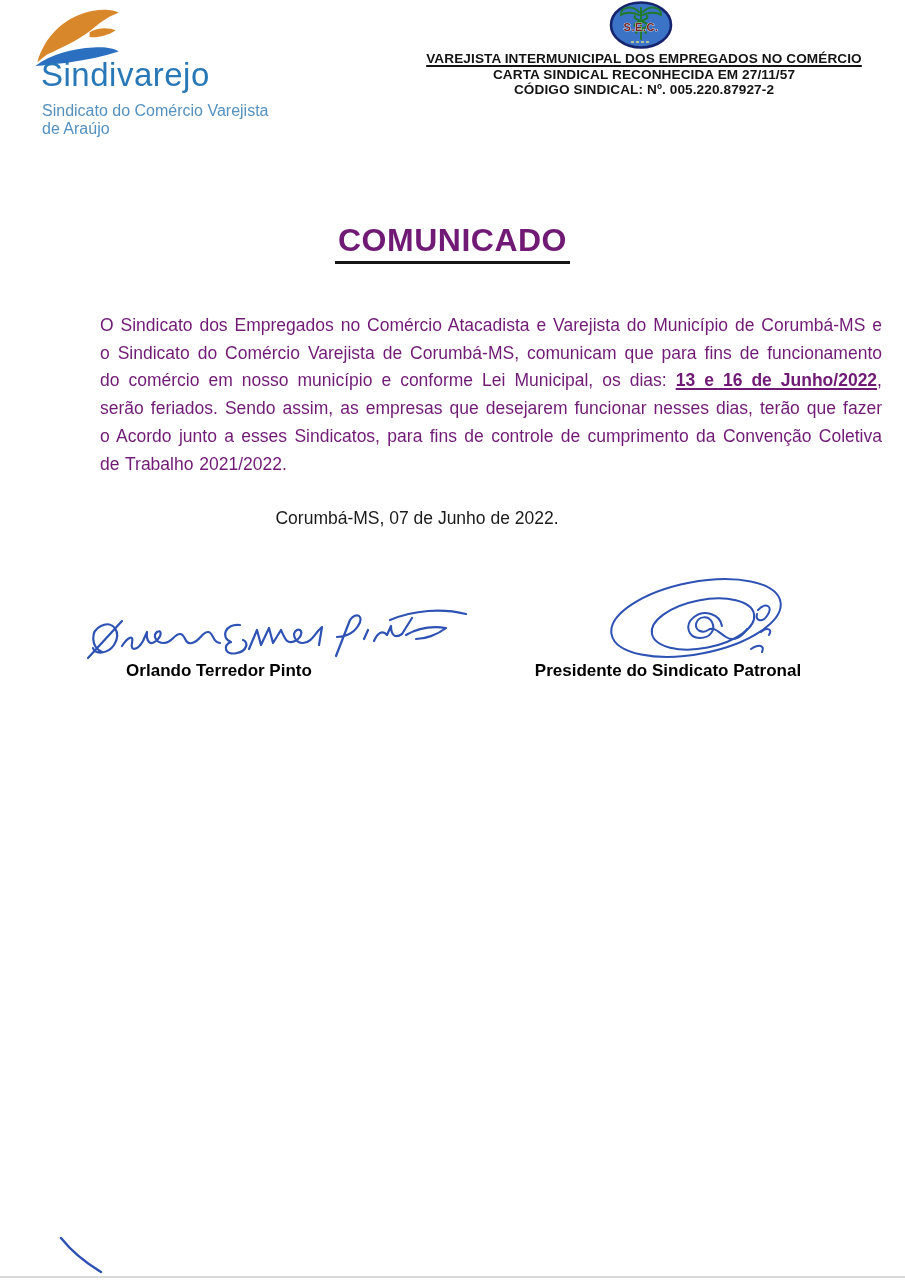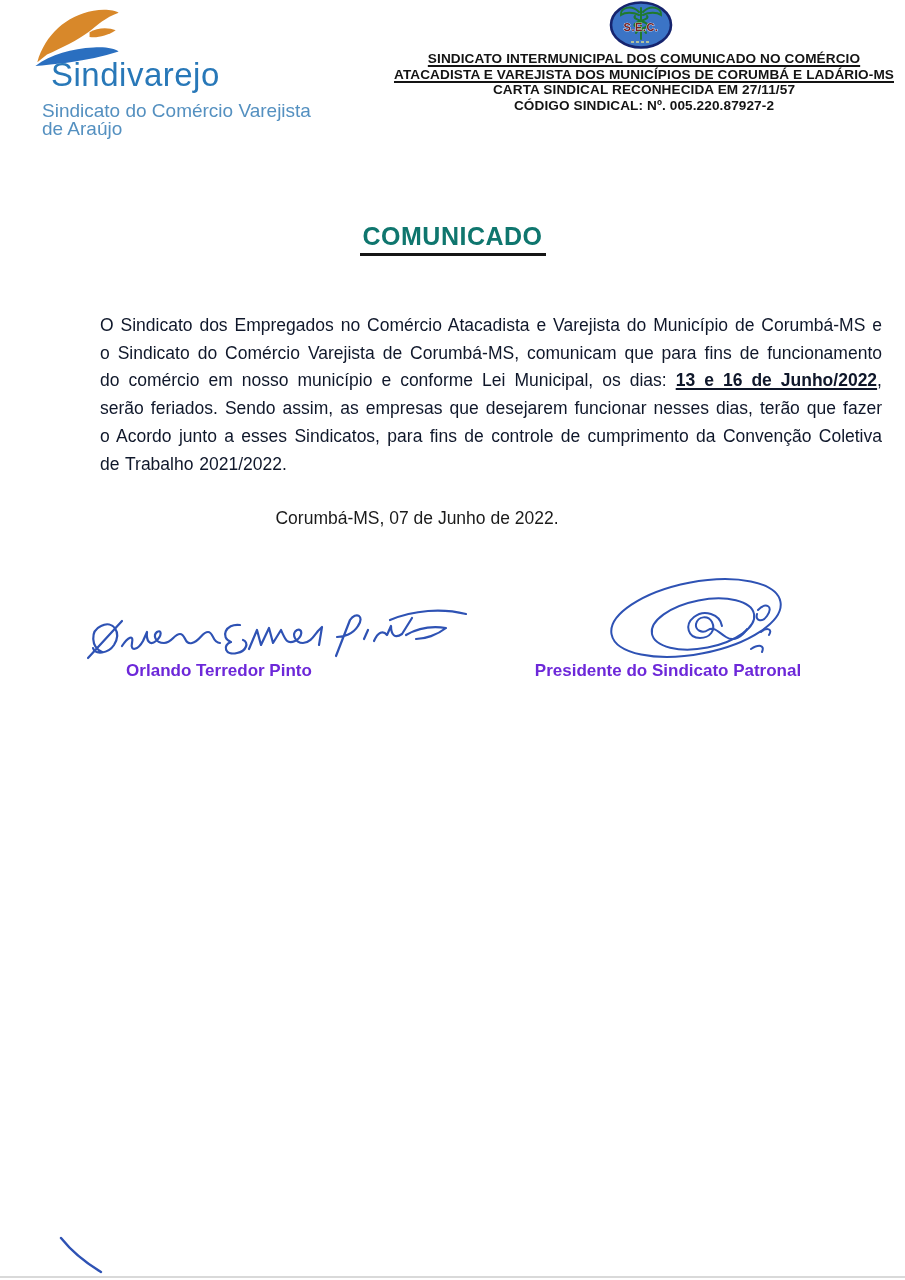--- a/index.html
+++ b/index.html
@@ -5,59 +5,59 @@
   * { margin:0; padding:0; box-sizing:border-box; }
   html,body { background:#e8e8e8; }
   .page {
     position:relative; width:905px; height:1280px; background:#ffffff;
     font-family:"Liberation Sans", sans-serif; color:#1b1b1b; overflow:hidden;
     margin:0 auto;
   }
   
   .logo-swoosh { position:absolute; left:33px; top:6px; width:88px; height:60px; }
   .logo-wordmark {
-    position:absolute; left:51px; top:56px; font-size:33px; letter-spacing:.5px;
+    position:absolute; left:41px; top:56px; font-size:33px; letter-spacing:.5px;
     color:#2878b8; font-weight:400;
   }
   .logo-subtitle {
-    position:absolute; left:42px; top:102px; font-size:19px; line-height:18px;
+    position:absolute; left:42px; top:102px; font-size:16px; line-height:18px;
     color:#5490c0;
   }
   
   .emblem { position:absolute; left:609px; top:1px; width:64px; height:49px; }
   .letterhead {
     position:absolute; left:383px; top:51px; width:522px; text-align:center;
     font-weight:bold; font-size:13.6px; line-height:15.5px; color:#141414;
     letter-spacing:.1px;
   }
   .letterhead .lh-line.underlined {
     text-decoration:underline; text-decoration-thickness:1.5px; text-underline-offset:2px;
   }
   
   .title-wrap { position:absolute; left:0; top:222px; width:905px; text-align:center; }
   .doc-title {
-    display:inline-block; font-size:25px; font-weight:bold; letter-spacing:.5px;
-    border-bottom:3px solid #161616; padding:0 3px 2px 3px; color:#0f766e;
+    display:inline-block; font-size:32px; font-weight:bold; letter-spacing:.5px;
+    border-bottom:3px solid #161616; padding:0 3px 2px 3px; color:#701a75;
   }
   
   .body-par {
     position:absolute; left:100px; top:312px; width:782px;
-    font-size:17.5px; line-height:27.7px; text-align:justify; color:#0f172a;
+    font-size:17.5px; line-height:27.7px; text-align:justify; color:#701a75;
     word-spacing:1px;
   }
   .body-par .bu {
     font-weight:bold; text-decoration:underline; text-decoration-thickness:1.5px;
     text-underline-offset:2px;
   }
   
   .dateline { position:absolute; left:0; top:508px; width:834px; text-align:center; font-size:17.5px; }
   
   .sig-draw-left  { position:absolute; left:86px;  top:604px; width:394px; height:64px; }
   .sig-draw-right { position:absolute; left:606px; top:574px; width:198px; height:98px; }
-  .sig-text { position:absolute; top:660px; text-align:center; font-weight:bold; font-size:17px; line-height:22px; color:#6d28d9; }
+  .sig-text { position:absolute; top:660px; text-align:center; font-weight:bold; font-size:17px; line-height:22px; color:#000000; }
   .sig-text-left  { left:88px;  width:262px; }
   .sig-text-right { left:534px; width:268px; }
   
   .corner-mark { position:absolute; left:55px; top:1236px; width:60px; height:40px; }
   .bottom-edge { position:absolute; left:0; top:1276px; width:905px; height:2px; background:#d9d9d9; }
 </style>
 </head>
 <body>
 
 <div class="page">
@@ -82,22 +82,21 @@
       <path d="M30,11 C22,3 11,7 12,14 C16,11 24,11 30,14"></path>
       <path d="M34,11 C42,3 53,7 52,14 C48,11 40,11 34,14"></path>
       <path d="M26,15 C22,19 42,21 38,25 C34,29 28,28 27,32"></path>
       <path d="M38,15 C42,19 22,21 26,25 C30,29 36,28 37,32"></path>
     </g>
     <text x="32" y="30" text-anchor="middle" font-family="Liberation Sans, sans-serif" font-size="11" font-weight="bold" letter-spacing="0.5" fill="#7a2020" stroke="#ffffff" stroke-width="0.7" paint-order="stroke">S.E.C.</text>
     <path d="M22,41 L42,41" stroke="#d8d890" stroke-width="1.6" stroke-dasharray="3 2"></path>
   </svg>
 
   <div class="letterhead">
-    <div class="lh-line underlined">SINDICATO INTERMUNICIPAL DOS COMUNICADO NO COMÉRCIO</div>
-    <div class="lh-line underlined">ATACADISTA E VAREJISTA DOS MUNICÍPIOS DE CORUMBÁ E LADÁRIO-MS</div>
+    <div class="lh-line underlined">VAREJISTA INTERMUNICIPAL DOS EMPREGADOS NO COMÉRCIO</div>
     <div class="lh-line">CARTA SINDICAL RECONHECIDA EM 27/11/57</div>
     <div class="lh-line">CÓDIGO SINDICAL: Nº. 005.220.87927-2</div>
   </div>
 
   <div class="title-wrap">
     <span class="doc-title">COMUNICADO</span>
   </div>
 
   <p class="body-par"><span>O Sindicato dos Empregados no Comércio Atacadista e Varejista do Município de Corumbá-MS e o Sindicato do Comércio Varejista de Corumbá-MS, comunicam que para fins de funcionamento do comércio em nosso município e conforme Lei Municipal, os dias: </span><span class="bu">13 e 16 de Junho/2022</span><span>, serão feriados. Sendo assim, as empresas que desejarem funcionar nesses dias, terão que fazer o Acordo junto a esses Sindicatos, para fins de controle de cumprimento da Convenção Coletiva de Trabalho 2021/2022.</span></p>
 

